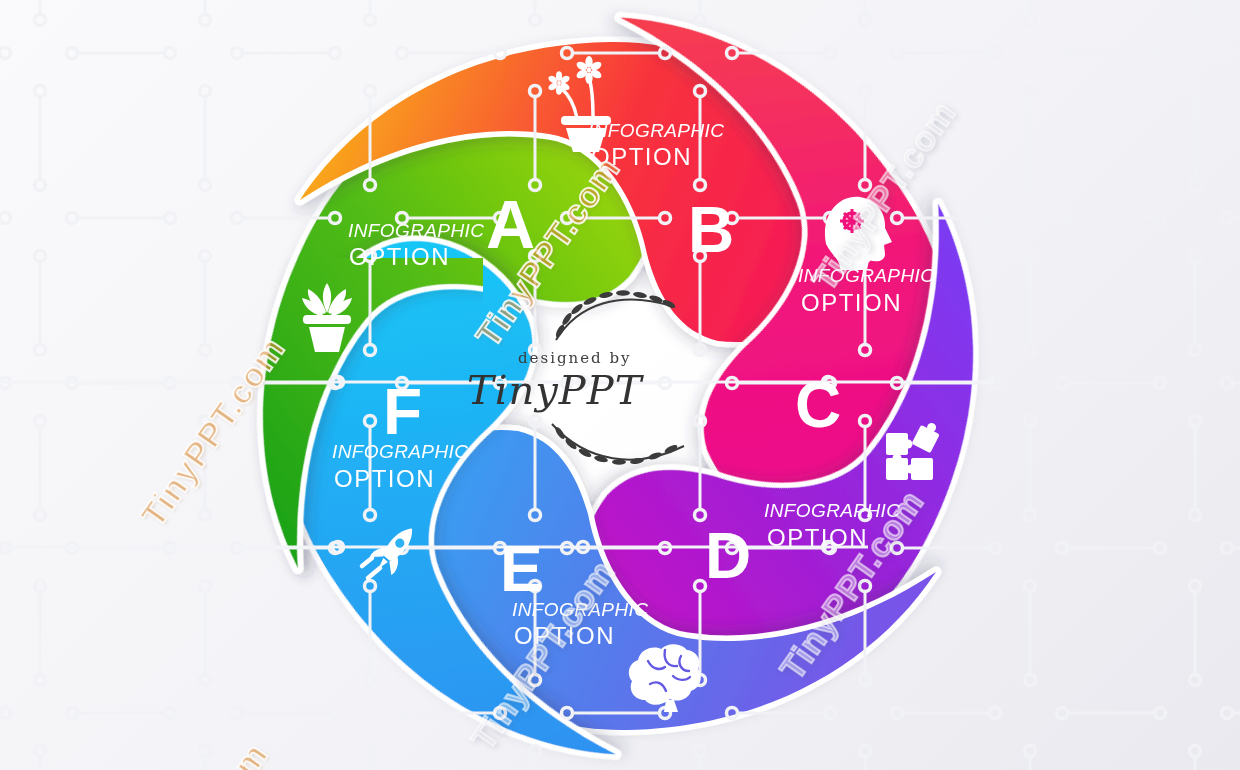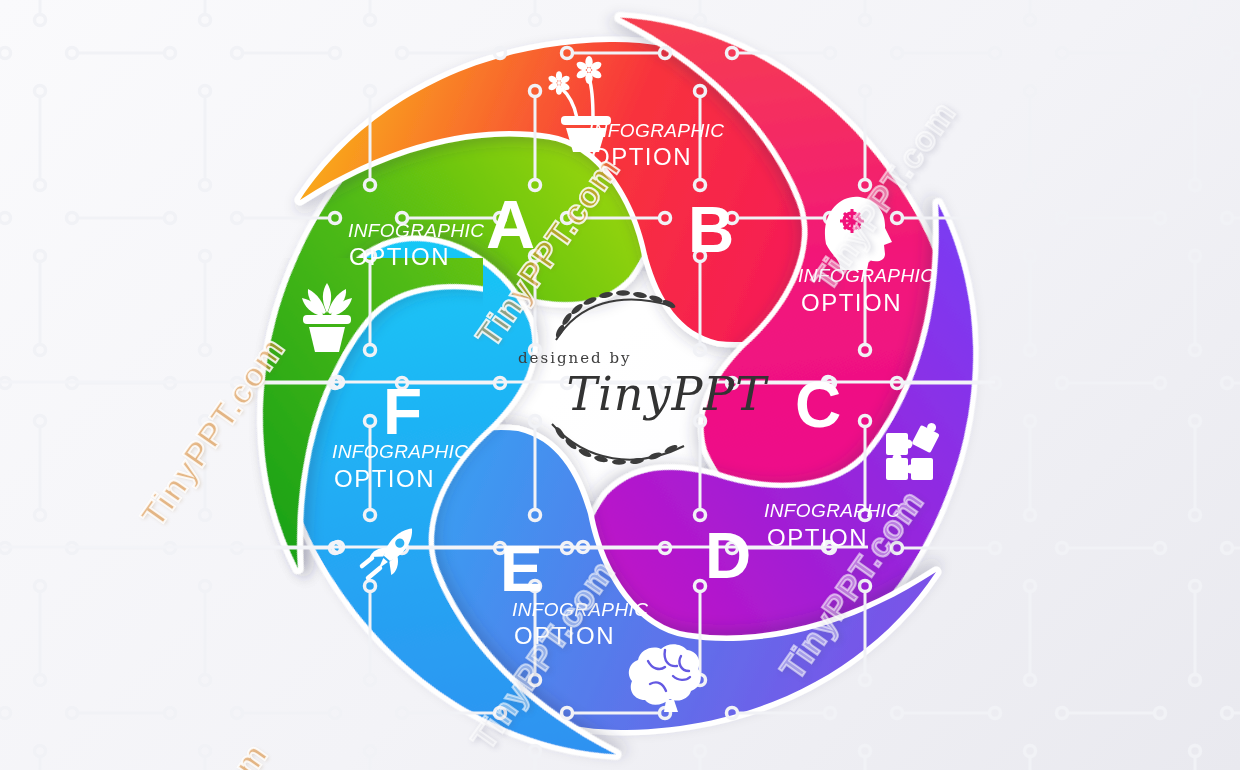--- a/index.html
+++ b/index.html
@@ -9,23 +9,23 @@
   #stage{position:absolute;left:0;top:0;width:1240px;height:770px;}
   svg.layer{position:absolute;left:0;top:0;}
   .lbl{position:absolute;color:#fff;white-space:nowrap;line-height:1;}
   .info{font-size:19px;font-weight:400;letter-spacing:.4px;font-style:italic;}
   .option{font-size:24px;font-weight:400;letter-spacing:1.5px;}
   .letter{font-size:64px;font-weight:700;}
   .letter.big{font-size:68px;}
   .designed{position:absolute;left:518px;top:349px;width:200px;
             font-family:"DejaVu Serif","Liberation Serif",serif;font-size:15px;
             letter-spacing:2px;color:#3d3d3d;}
-  .brand{position:absolute;left:467px;top:367px;width:300px;text-align:right;
+  .brand{position:absolute;left:467px;top:367px;width:300px;text-align:left;
          font-family:"DejaVu Serif","Liberation Serif",serif;font-style:italic;
-         font-size:46px;color:#333;letter-spacing:1px;}
+         font-size:40px;color:#333;letter-spacing:1px;}
   .wm{position:absolute;font-weight:700;font-size:34px;letter-spacing:1px;
       transform:translate(-50%,-50%) rotate(-55deg);white-space:nowrap;pointer-events:none;}
   .wm.tan{color:rgba(228,148,62,.52);-webkit-text-stroke:2px rgba(255,255,255,.85);
           text-shadow:0 2px 4px rgba(150,110,60,.25);}
   .wm.white{color:rgba(255,255,255,.40);-webkit-text-stroke:2px rgba(255,255,255,.55);
             text-shadow:0 3px 6px rgba(80,80,120,.28);}
 </style>
 </head>
 <body>
 

